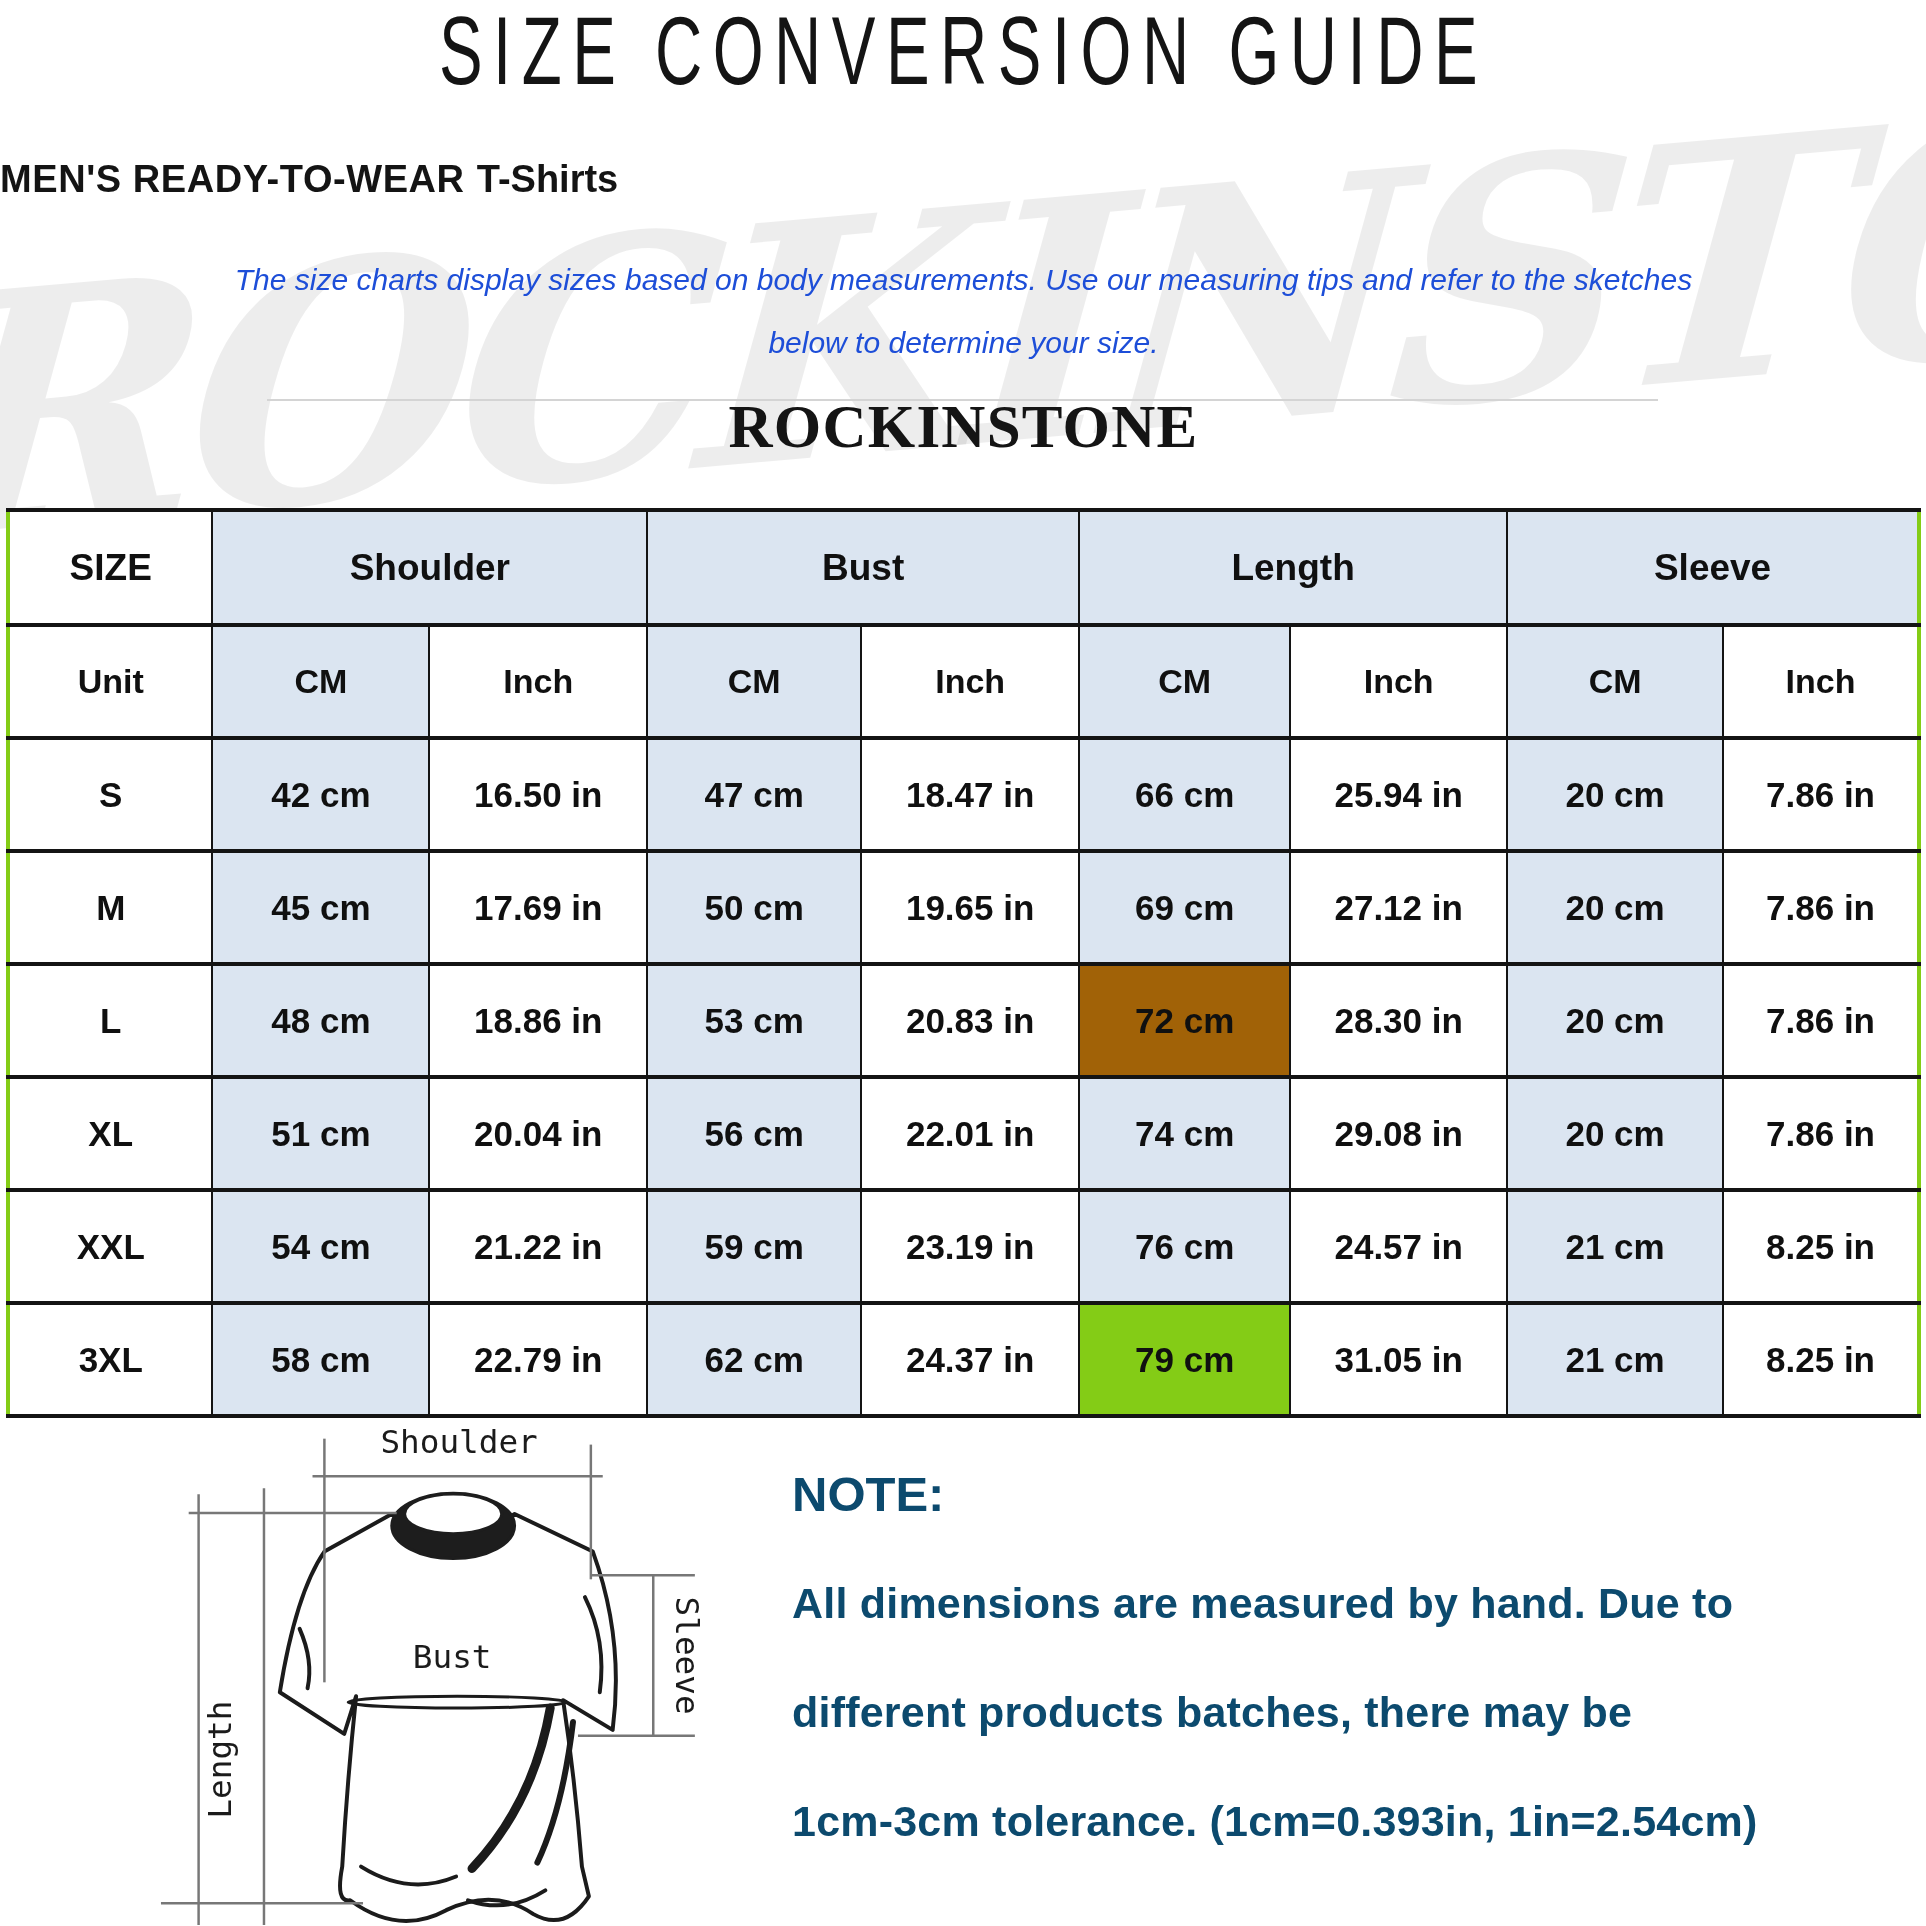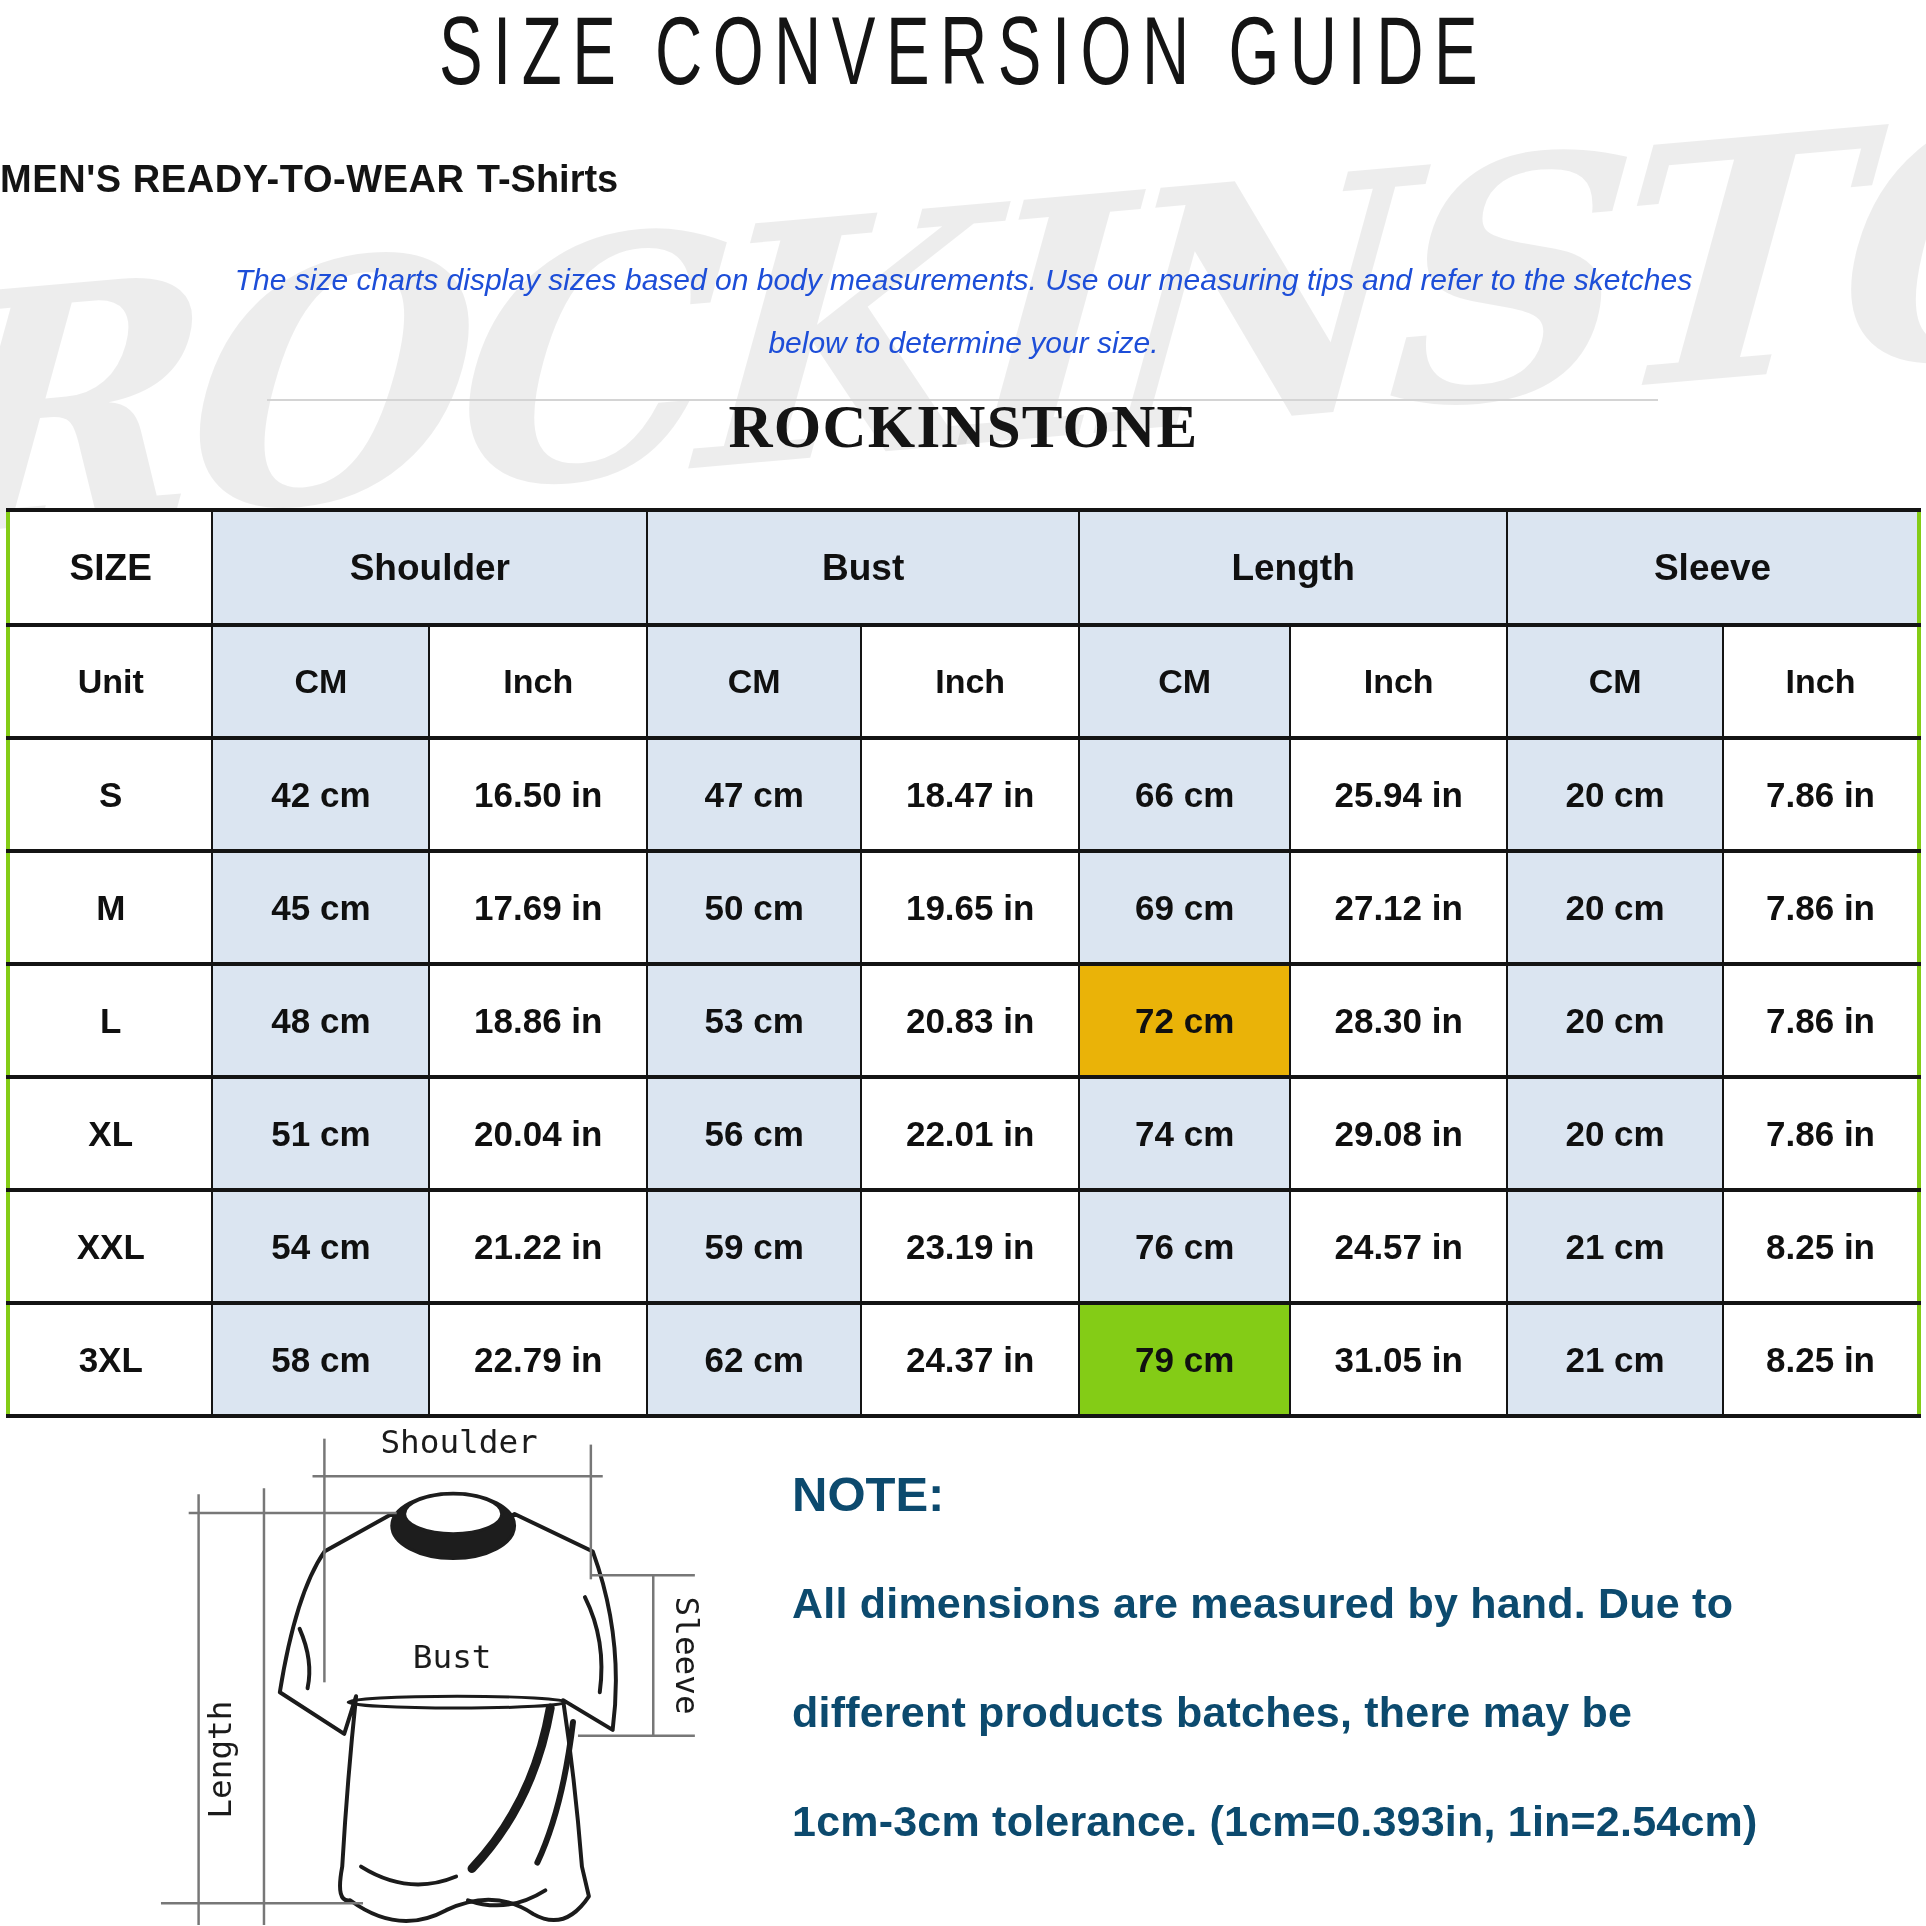--- a/index.html
+++ b/index.html
@@ -149,21 +149,21 @@
         <td>27.12 in</td>
         <td class="blue" style="background: rgb(219, 229, 241);">20 cm</td>
         <td>7.86 in</td>
       </tr>
       <tr>
         <td>L</td>
         <td class="blue" style="background: rgb(219, 229, 241);">48 cm</td>
         <td>18.86 in</td>
         <td class="blue" style="background: rgb(219, 229, 241);">53 cm</td>
         <td>20.83 in</td>
-        <td class="blue" style="background: #eab308;">72 cm</td>
+        <td class="blue" style="background: #a16207;">72 cm</td>
         <td>28.30 in</td>
         <td class="blue" style="background: rgb(219, 229, 241);">20 cm</td>
         <td>7.86 in</td>
       </tr>
       <tr>
         <td>XL</td>
         <td class="blue" style="background: rgb(219, 229, 241);">51 cm</td>
         <td>20.04 in</td>
         <td class="blue" style="background: rgb(219, 229, 241);">56 cm</td>
         <td>22.01 in</td>

